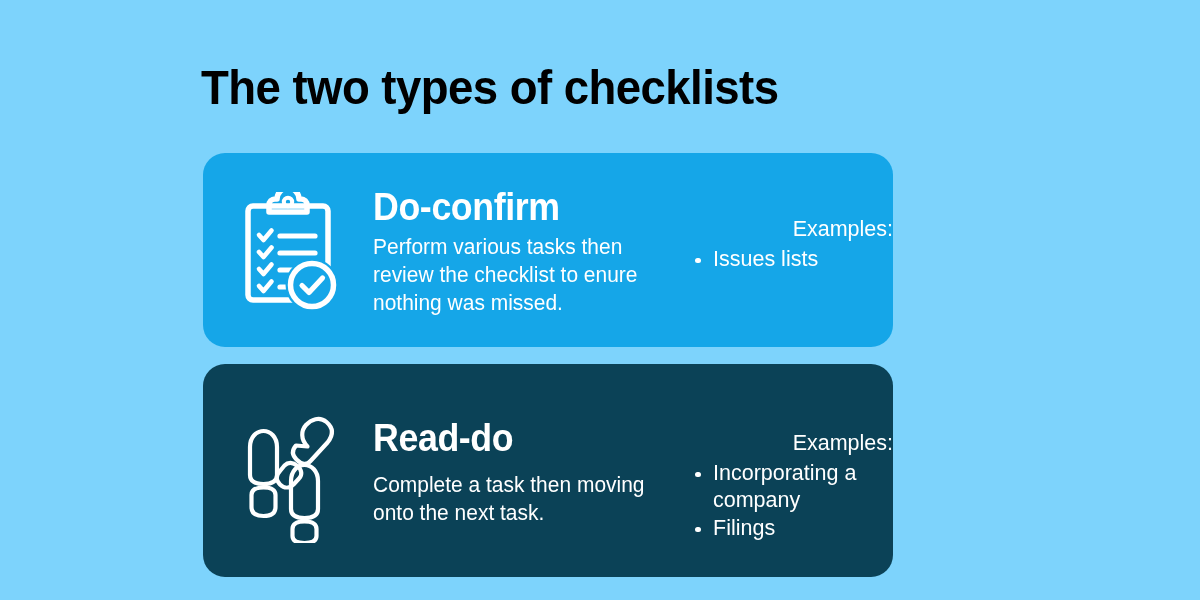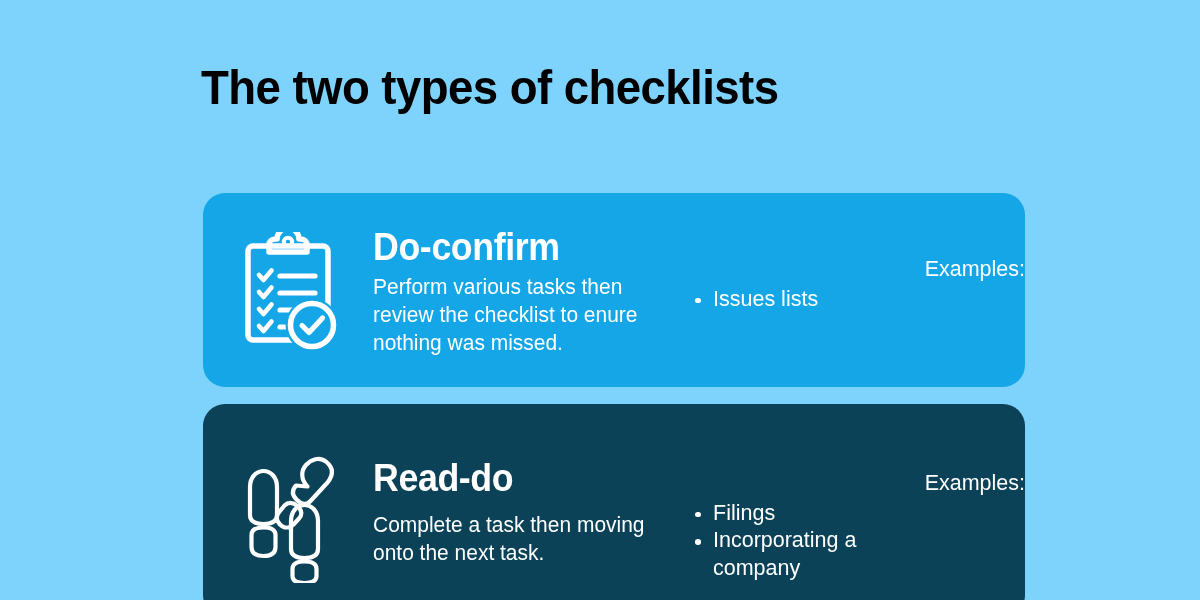--- a/index.html
+++ b/index.html
@@ -31,25 +31,24 @@
     line-height: 1.05;
     white-space: nowrap;
     transform: scaleX(0.93);
     transform-origin: left top;
   }
 
   
   .card {
     position: absolute;
     left: 203px;
-    width: 822px;
+    width: 690px;
     border-radius: 22px;
     display: flex;
     align-items: center;
-    margin-top: 40px;
   }
 
   #card-do-confirm {
     top: 153px;
     height: 194px;
     background: #15a6e8;
   }
 
   #card-read-do {
     top: 364px;
@@ -206,19 +205,19 @@
     </div>
 
     <div class="card-body">
       <div class="card-heading">Read-do</div>
       <div class="card-desc">Complete a task then moving onto the next task.</div>
     </div>
 
     <div class="examples">
       <div class="examples-label">Examples:</div>
       <ul class="examples-list">
+        <li style="max-width:215px;">Incorporating a company</li>
         <li>Filings</li>
-        <li style="max-width:215px;">Incorporating a company</li>
       </ul>
     </div>
   </div>
 
 </div>
 
 </body></html>

